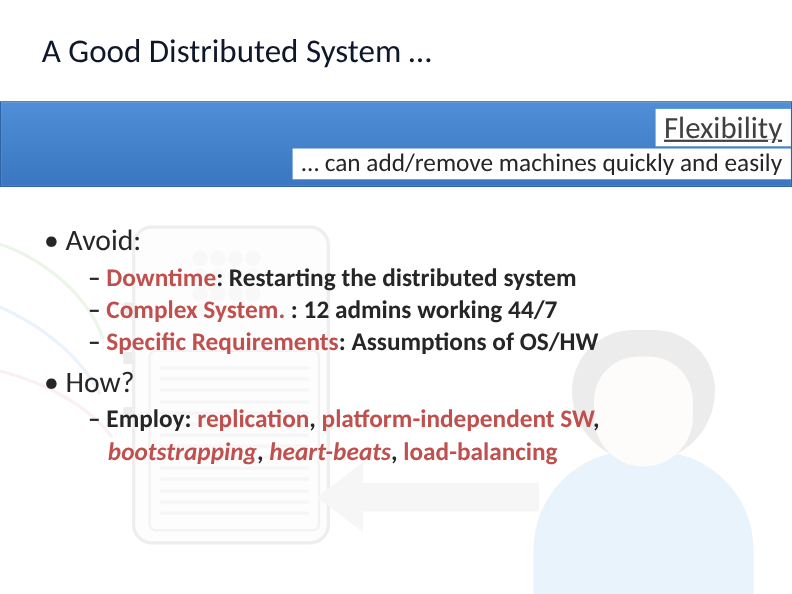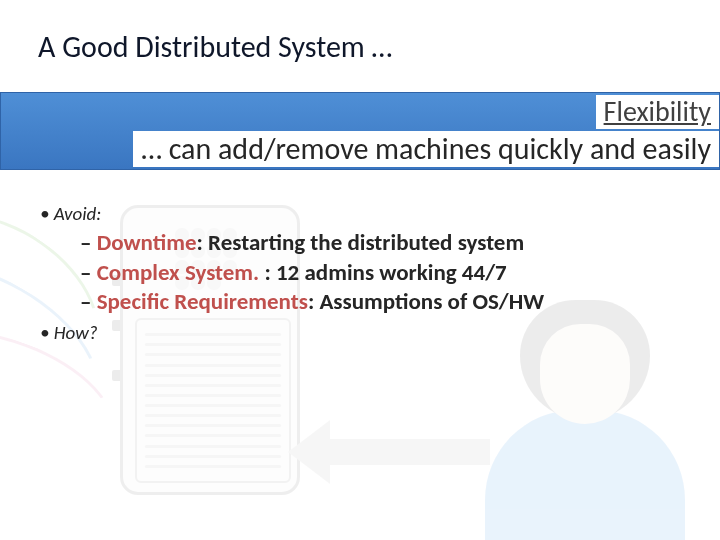--- a/index.html
+++ b/index.html
@@ -151,37 +151,36 @@
     display: inline-block;
     padding: 0 8px;
     line-height: 1.2;
   }
   .callout .heading {
     font-size: 28px;
     color: #404040;
     text-decoration: underline;
   }
   .callout .sub {
-    font-size: 30px;
+    font-size: 23px;
     color: #262626;
   }
 
   .bullets {
     position: absolute;
     left: 40px;
     top: 198px;
     right: 30px;
     font-size: 24px;
     line-height: 1.28;
   }
   .l1 {
-    font-size: 19px;
+    font-size: 27px;
     margin-top: 4px;
     margin-bottom: 2px;
-    font-style: italic;
   }
   .l1::before {
     content: "• ";
   }
   .l2 {
     font-size: 23px;
     margin-left: 40px;
     text-indent: -18px;
     padding-left: 18px;
     margin-bottom: 0px;
@@ -269,15 +268,18 @@
     </div>
     <div class="l2">
       <span class="hl">Complex System.</span><span> : 12 admins working 44/7</span>
     </div>
     <div class="l2">
       <span class="hl">Specific Requirements</span><span>: Assumptions of OS/HW</span>
     </div>
 
     <div class="l1">How?</div>
 
+    <div class="l2">
+      <span>Employ: </span><span class="hl">replication</span><span>, </span><span class="hl">platform-independent SW</span><span>, </span><span class="hl it">bootstrapping</span><span>, </span><span class="hl it">heart-beats</span><span>, </span><span class="hl">load-balancing</span>
+    </div>
 
   </div>
 </div>
 
 </body></html>

